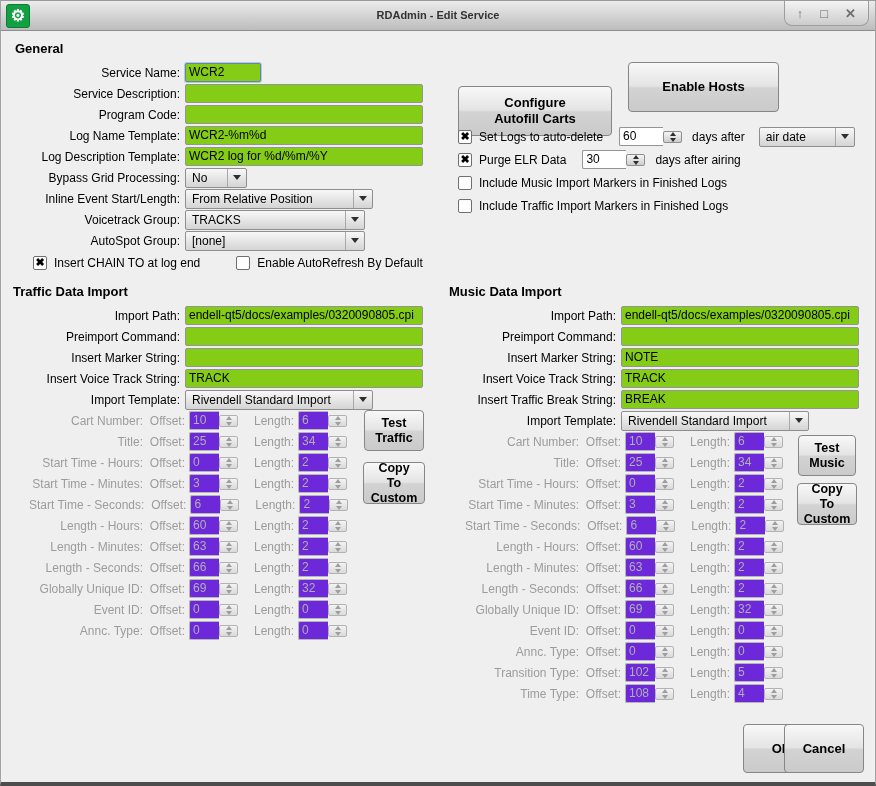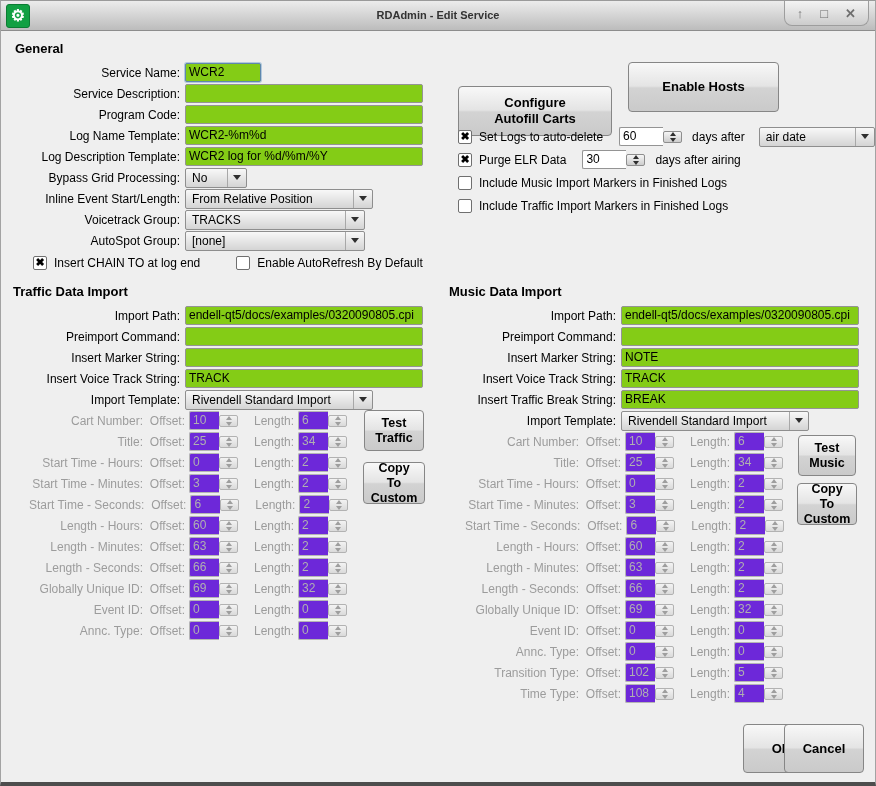--- a/index.html
+++ b/index.html
@@ -39,21 +39,21 @@
   .w76{width:76px;} .w238{width:238px;}
   .focused{border-color:#5f87ad;box-shadow:0 0 0 1px #b3c9dc;}
   .clip-left{direction:rtl;text-align:left;}
   
   .combo{height:20px;border:1px solid #8e8e8e;border-radius:2px;
     background:linear-gradient(#f8f8f8,#d4d4d4);display:flex;align-items:center;}
   .combo-val{flex:1;padding:0 6px;white-space:nowrap;overflow:hidden;font-size:12px;}
   .combo-arrow{width:19px;align-self:stretch;border-left:1px solid #a8a8a8;
     display:flex;align-items:center;justify-content:center;}
   .tri-d{width:0;height:0;border-left:4px solid transparent;border-right:4px solid transparent;border-top:5px solid #2e2e2e;}
-  .cw62{width:62px;} .cw238{width:188px;} .cw178{width:180px;} .cw100{width:116px;}
+  .cw62{width:62px;} .cw238{width:188px;} .cw178{width:180px;} .cw100{width:96px;}
   
   .checkrow{display:flex;align-items:center;height:23px;white-space:nowrap;font-size:12px;}
   .cb{width:14px;height:14px;background:#fff;border:1px solid #6f6f6f;border-radius:2px;
     display:inline-flex;align-items:center;justify-content:center;flex:none;margin-right:7px;}
   .cb .x{font-size:11px;font-weight:bold;line-height:1;color:#000;}
   
   .spin{display:inline-flex;align-items:center;height:21px;}
   .spin .num{width:30px;background:#fff;border:1px solid #949494;border-right:none;
     border-radius:2px 0 0 2px;font-size:12px;line-height:17px;padding:0 3px;overflow:hidden;}
   .spin.wide .num{width:44px;}

